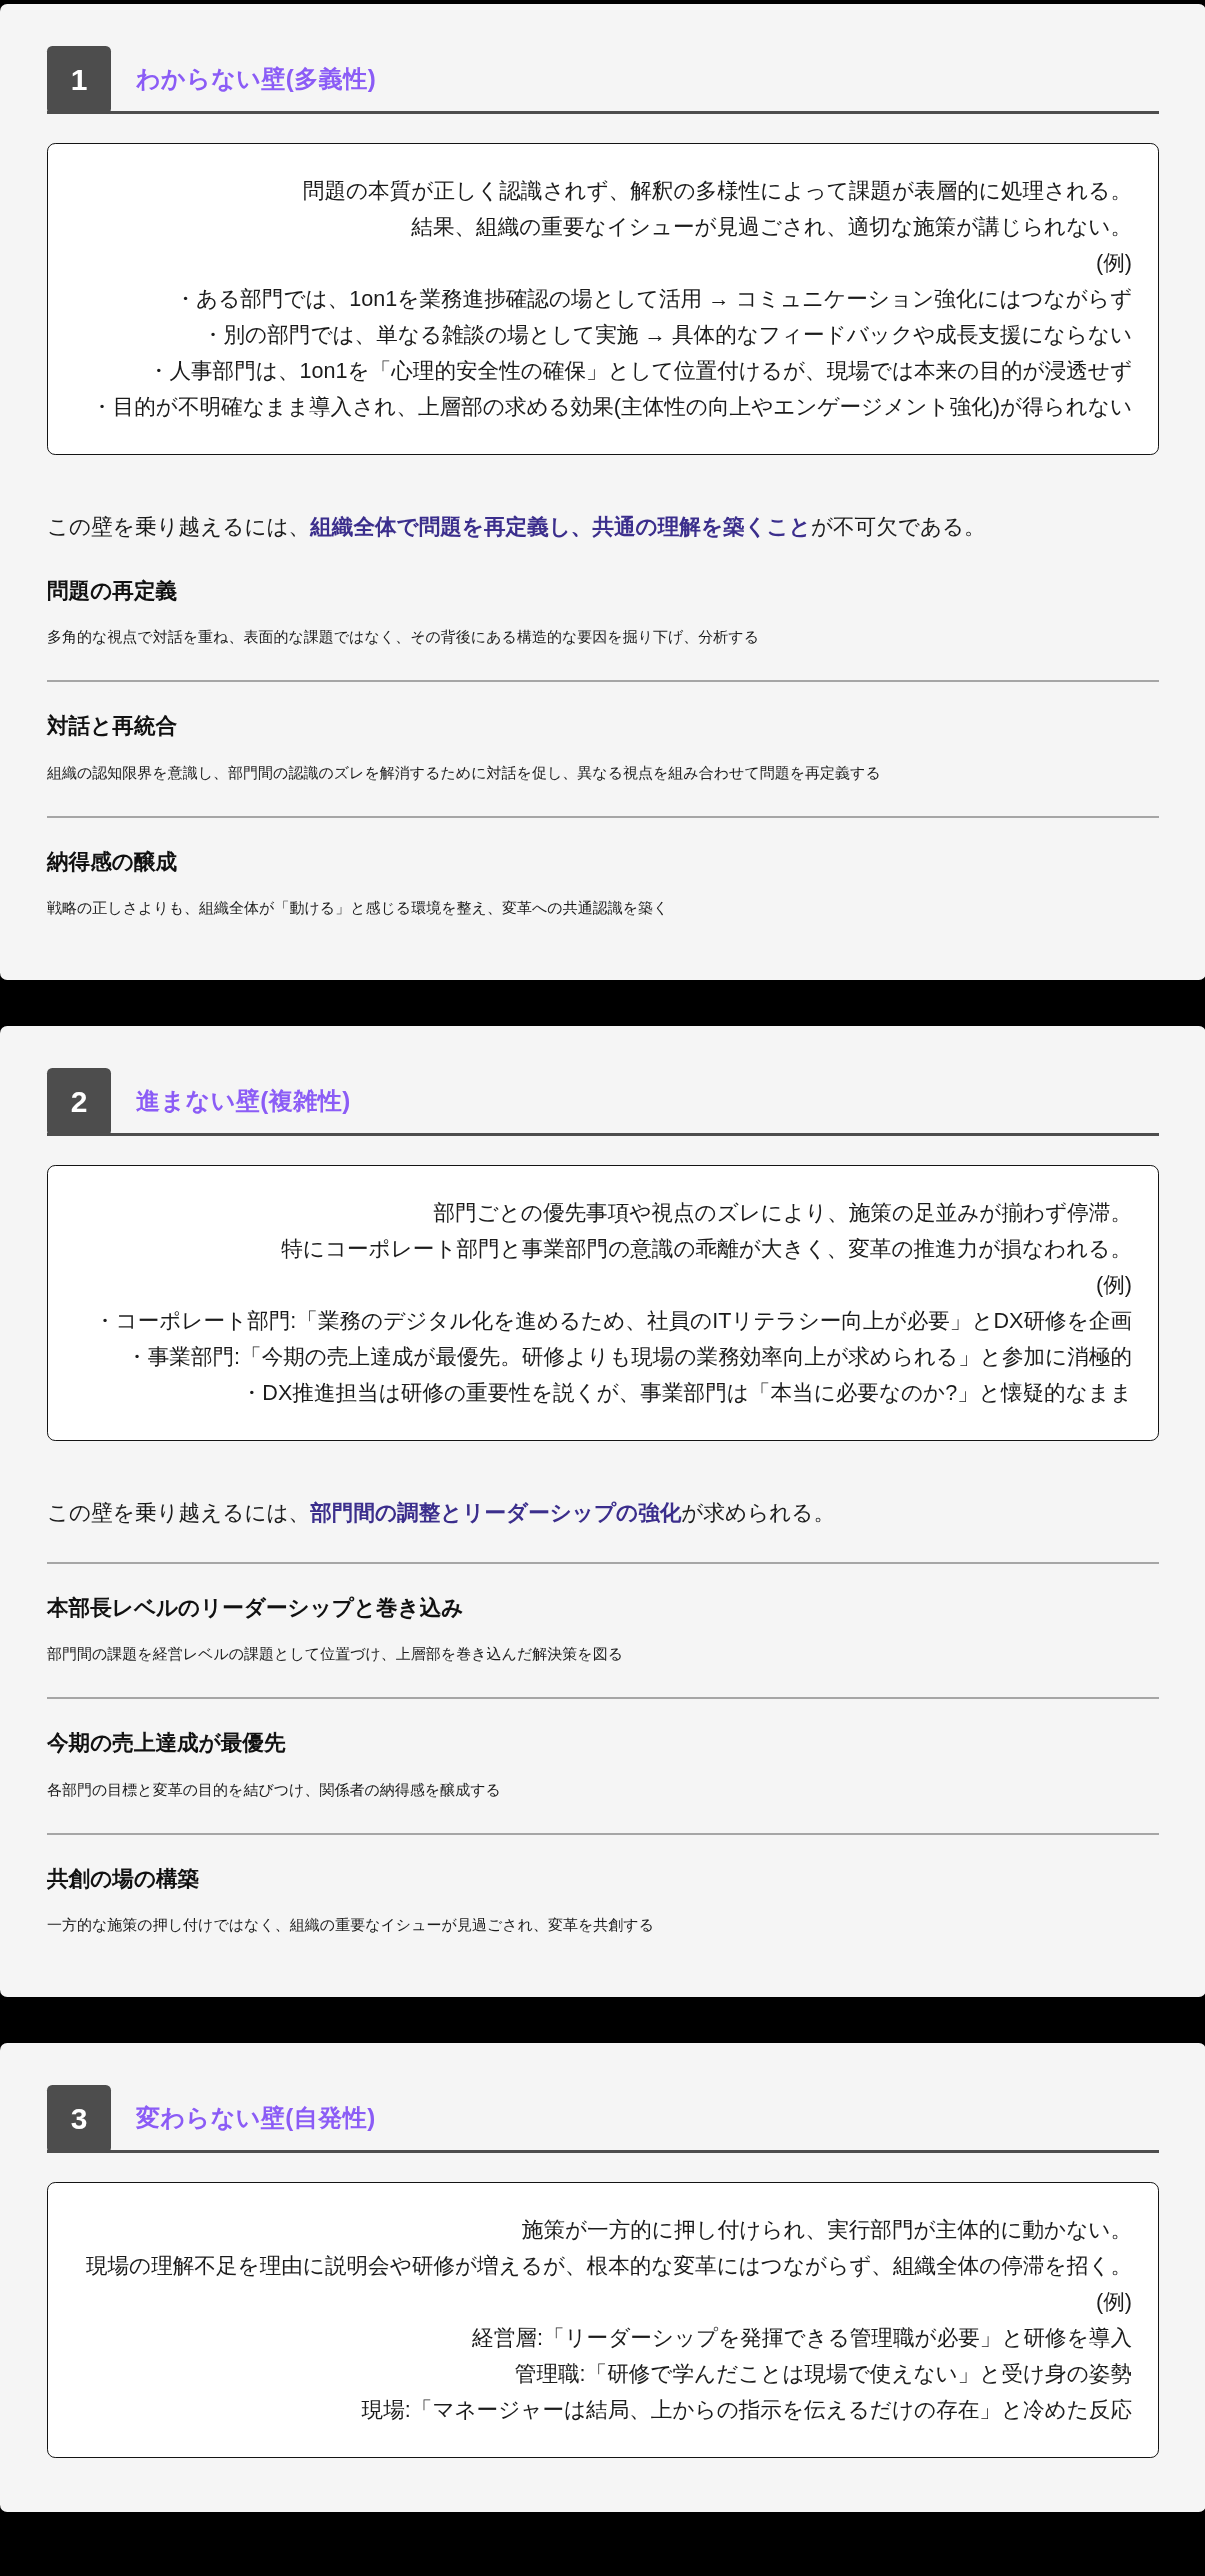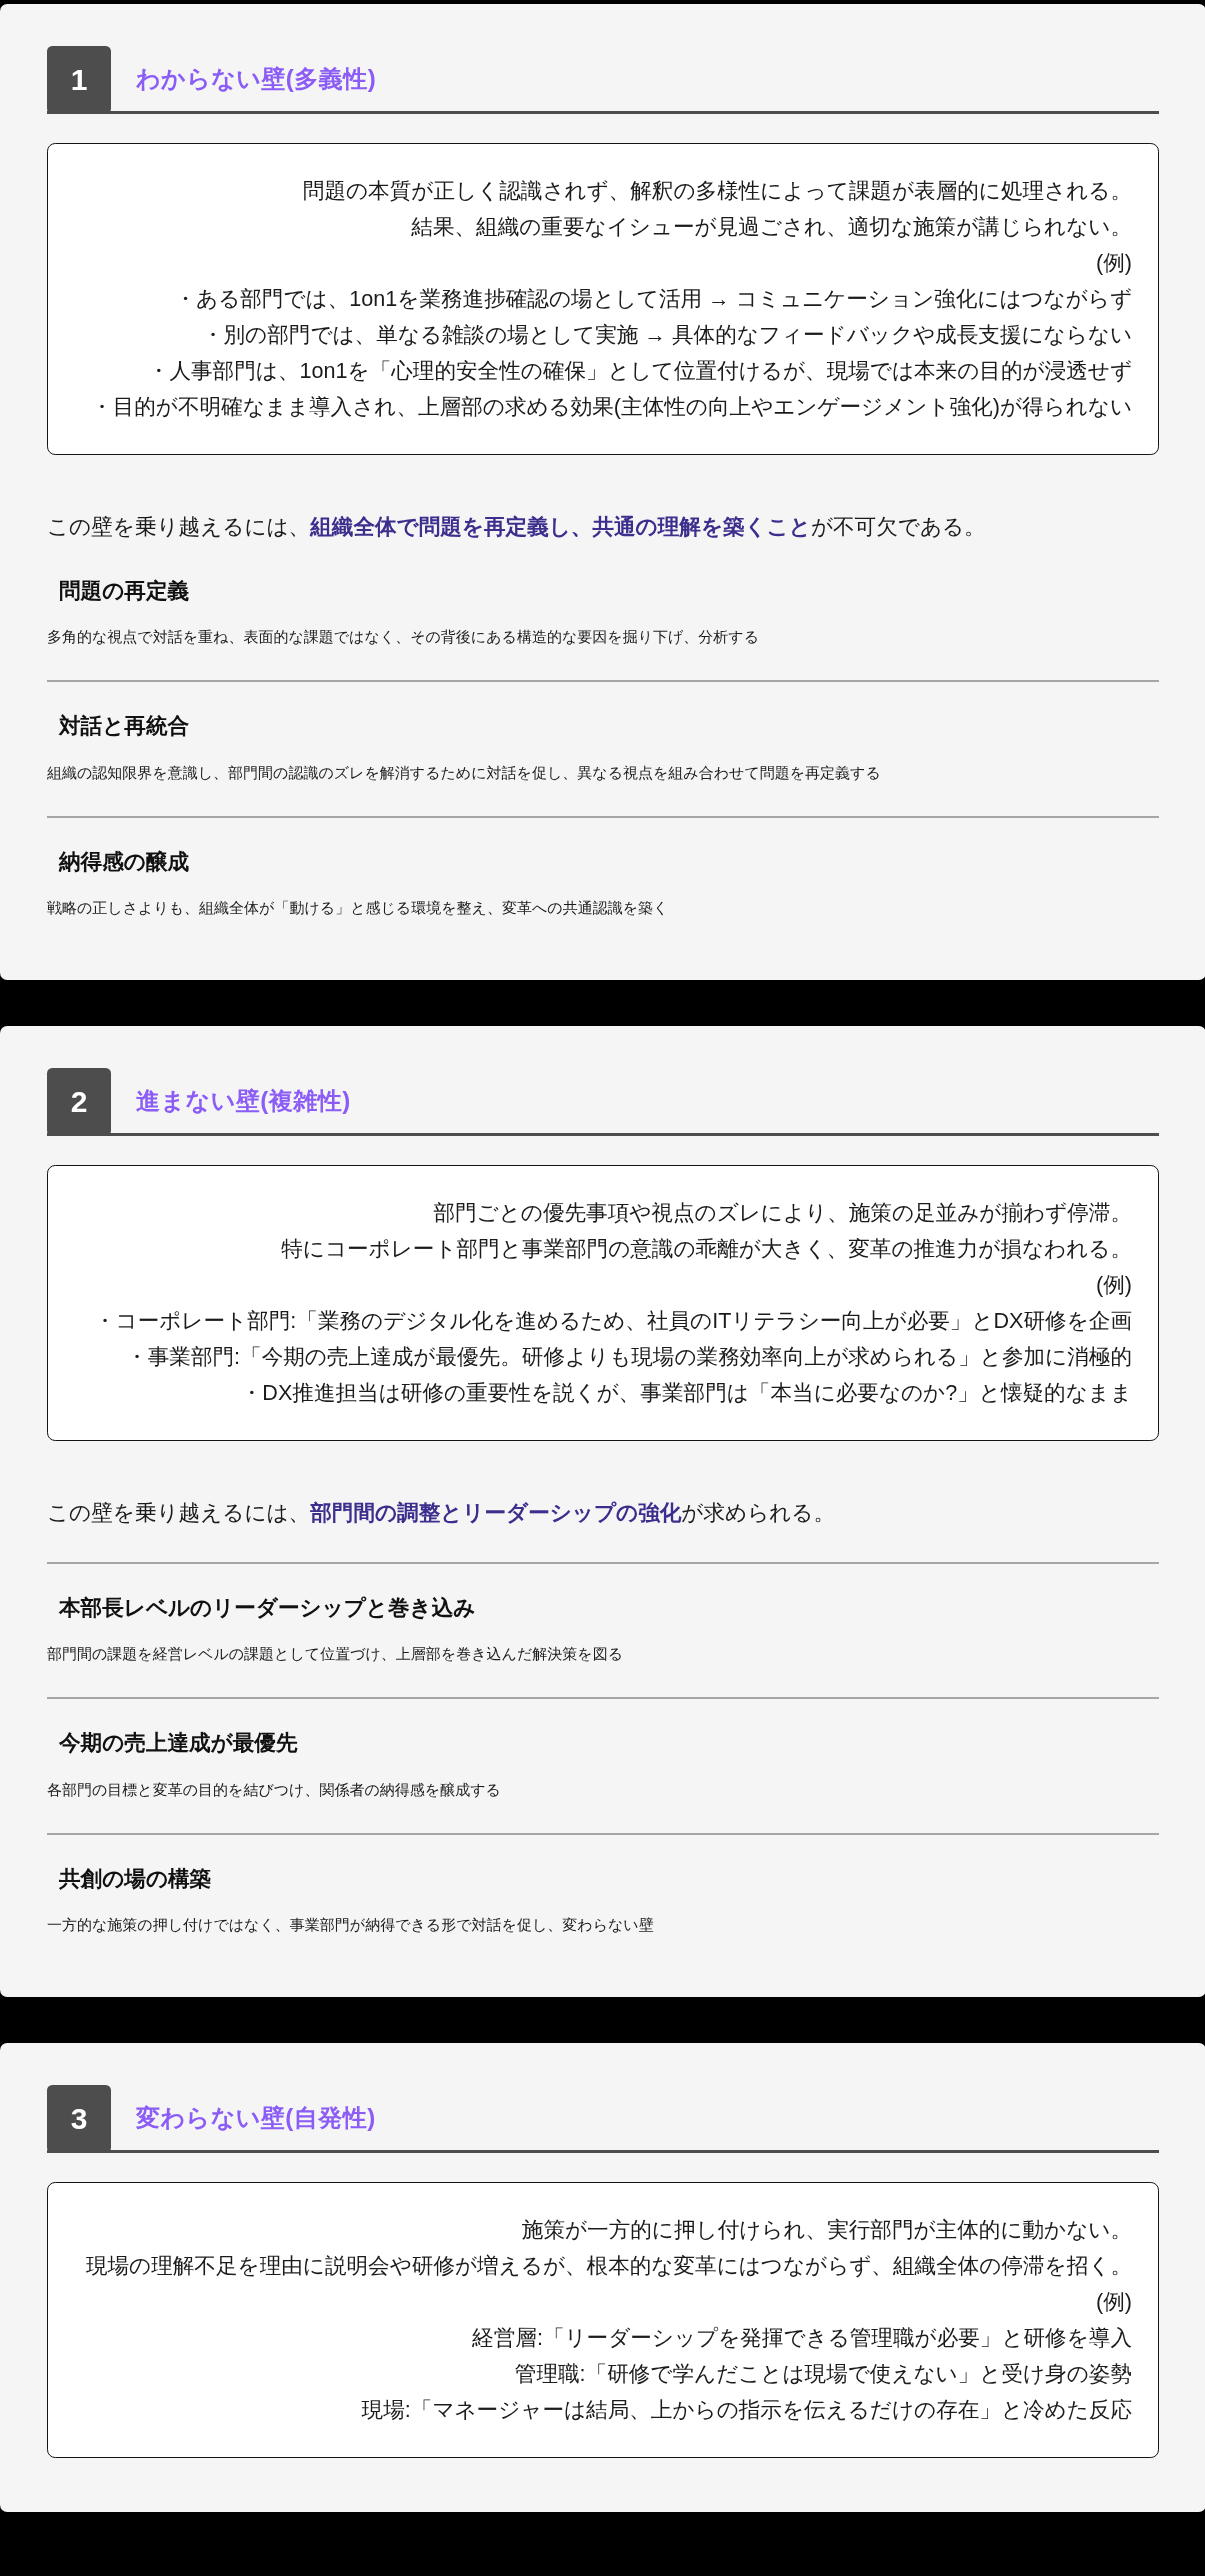--- a/index.html
+++ b/index.html
@@ -62,21 +62,21 @@
   .lead {
     margin: 54px 0 0 0;
     font-size: 21.6px;
     line-height: 36px;
     color: #1b1b1b;
   }
   .lead strong { color: #3b2e8c; font-weight: bold; }
 
   .subsections { margin-top: 31px; }
   .sub h3 {
-    margin: 12px;
+    margin: 0;
     font-size: 21.6px;
     line-height: 30px;
     font-weight: bold;
     color: #111111;
   }
   .sub p {
     margin: 13.4px 0 0 0;
     font-size: 15px;
     line-height: 36px;
     color: #1b1b1b;
@@ -146,21 +146,21 @@
       <p>部門間の課題を経営レベルの課題として位置づけ、上層部を巻き込んだ解決策を図る</p>
     </div>
     <hr class="div">
     <div class="sub">
       <h3>今期の売上達成が最優先</h3>
       <p>各部門の目標と変革の目的を結びつけ、関係者の納得感を醸成する</p>
     </div>
     <hr class="div">
     <div class="sub">
       <h3>共創の場の構築</h3>
-      <p>一方的な施策の押し付けではなく、事業部門が納得できる形で対話を促し、変わらない壁</p>
+      <p>一方的な施策の押し付けではなく、組織の重要なイシューが見過ごされ、変革を共創する</p>
     </div>
   </div>
 </section>
 
 <div class="band"></div>
 
 <section class="card">
   <header class="hdr">
     <div class="badge">3</div>
     <h2 class="title">変わらない壁(自発性)</h2>

